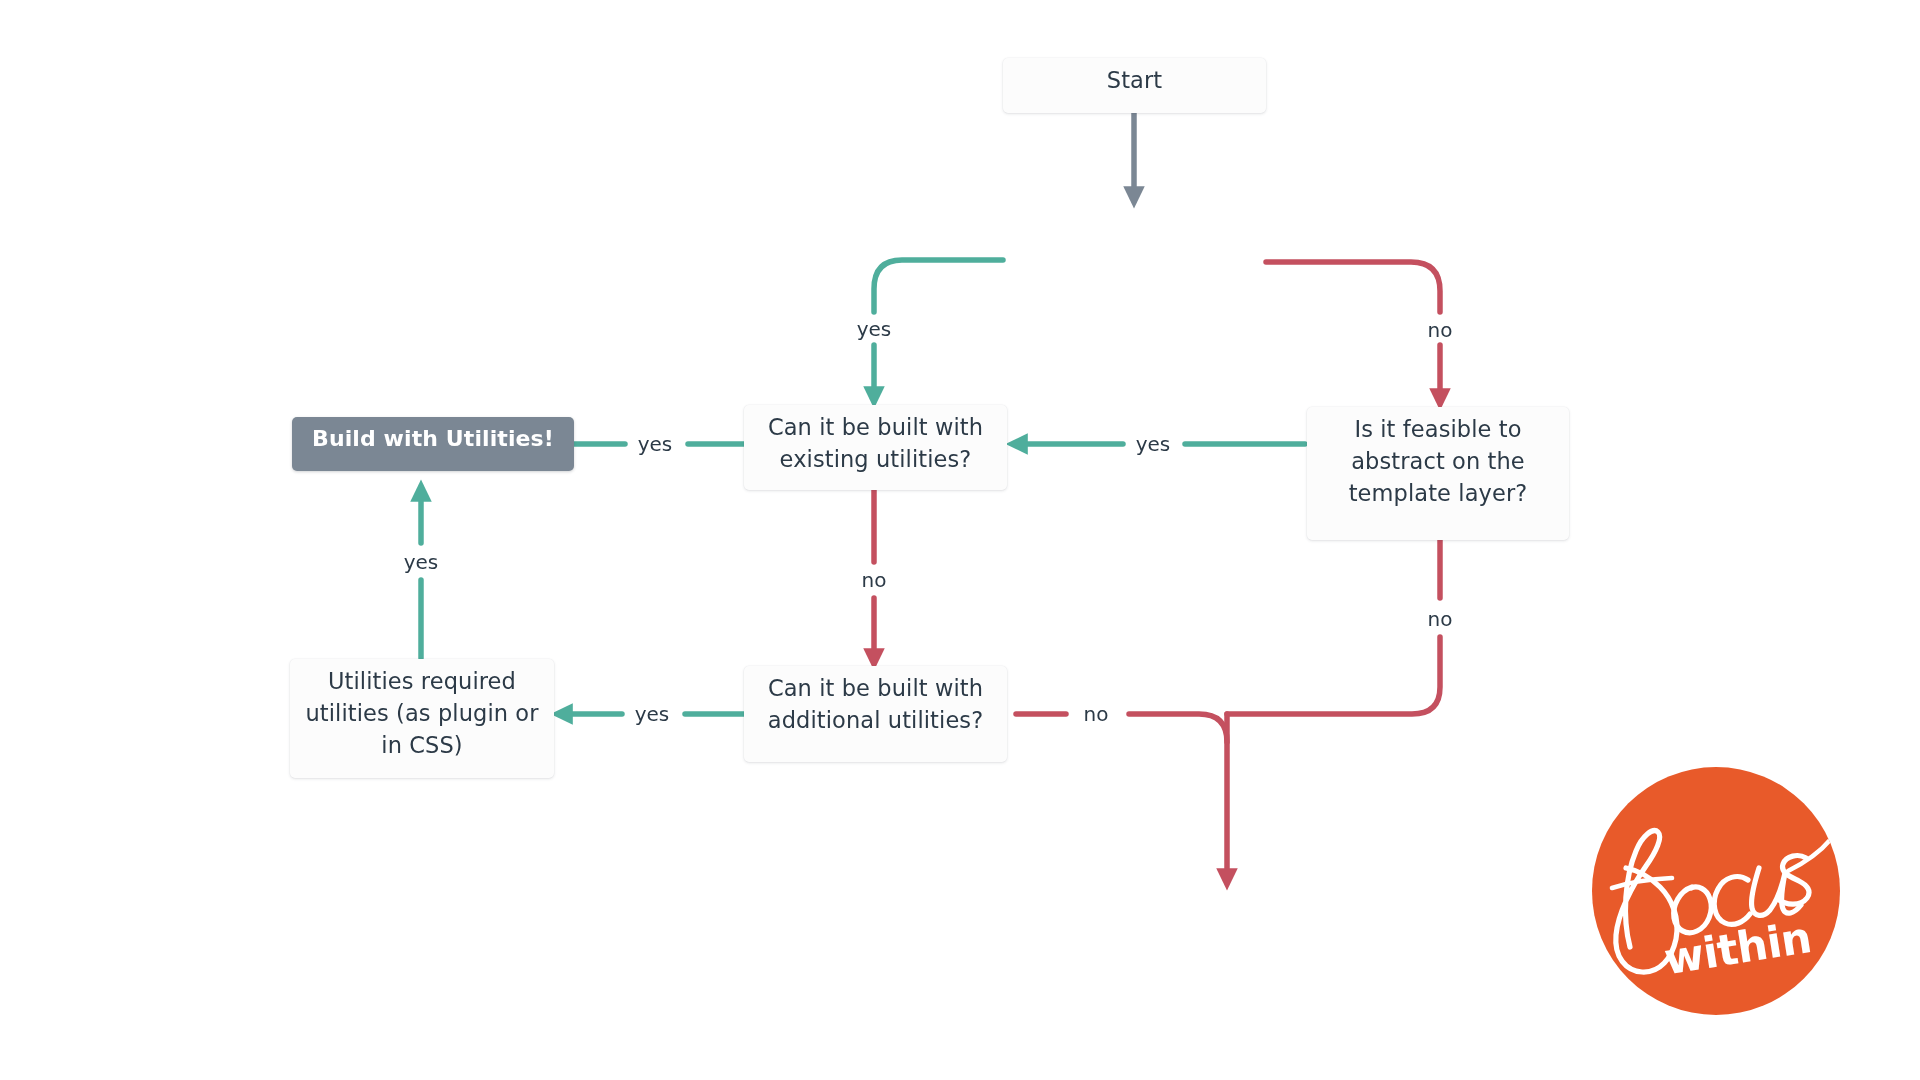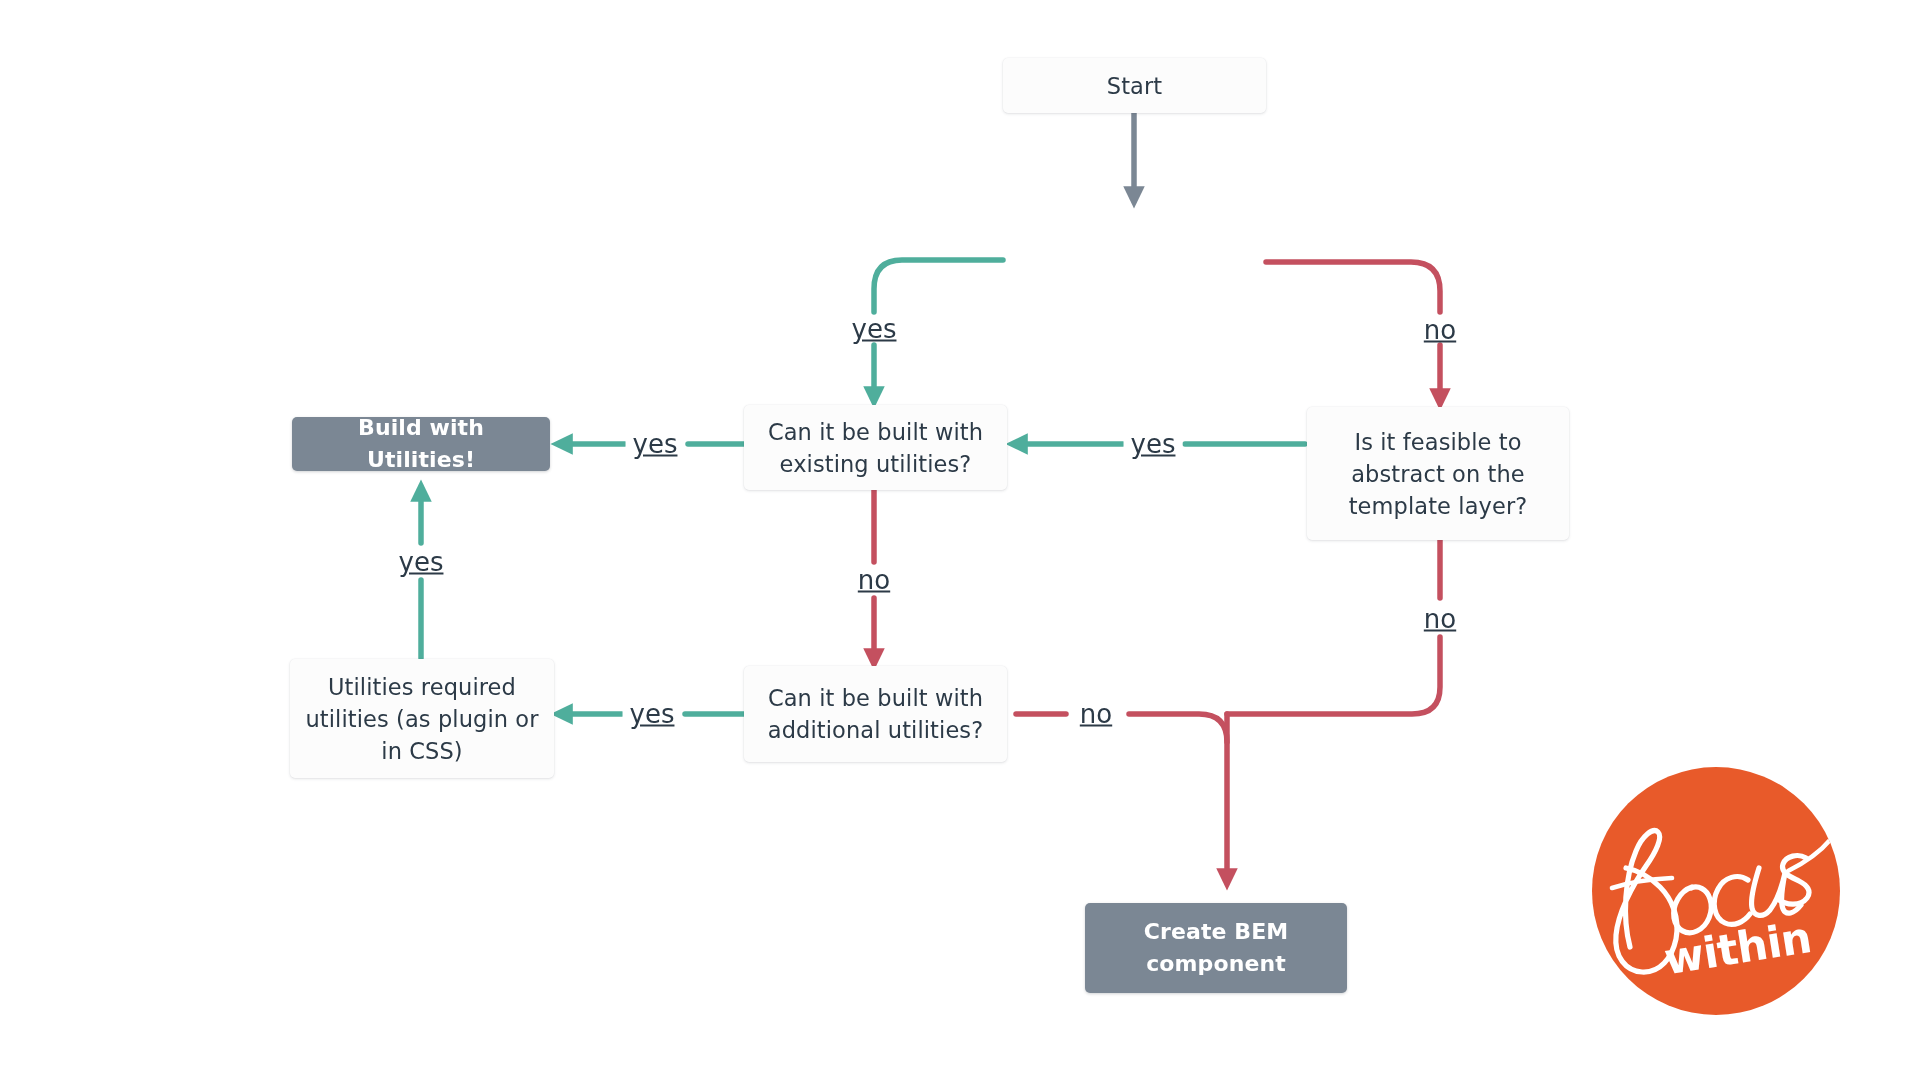--- a/index.html
+++ b/index.html
@@ -21,21 +21,20 @@
     inset: 0;
     width: 1920px;
     height: 1080px;
   }
 
   
   .node {
     position: absolute;
     box-sizing: border-box;
     display: flex;
-    align-items: center;
     justify-content: center;
     text-align: center;
     border-radius: 5px;
     padding: 6px 10px;
   }
   .node-plain {
     background: #fcfcfc;
     color: #2c3a47;
     box-shadow: 0 1px 3px rgba(40,50,60,0.13), 0 0 0 0.5px rgba(40,50,60,0.045);
   }
@@ -49,28 +48,27 @@
     line-height: 32px;
     letter-spacing: 0.1px;
     white-space: pre-line;
     font-weight: 400;
   }
   .node-solid .node-text { font-weight: 700; font-size: 22px; }
 
   
   .edge-label {
     position: absolute;
-    font-size: 26px;
+    font-size: 20px;
     line-height: 21px;
     color: #2c3a47;
     background: #ffffff;
     padding: 0 7px;
     white-space: nowrap;
     transform: translate(-50%, -50%);
-    text-decoration: underline;
   }
 
   
   #edges {
     position: absolute;
     left: 0; top: 0;
     width: 1920px;
     height: 1080px;
     pointer-events: none;
   }
@@ -153,39 +151,35 @@
     <span class="node-text">Can it be built with
 existing utilities?</span>
   </div>
 
   <div class="node node-plain" style="left:1307px; top:407px; width:262px; height:133px;">
     <span class="node-text">Is it feasible to
 abstract on the
 template layer?</span>
   </div>
 
-  <div class="node node-solid" style="left:292px; top:417px; width:258px; height:54px;">
+  <div class="node node-solid" style="left:292px; top:417px; width:282px; height:54px;">
     <span class="node-text">Build with Utilities!</span>
   </div>
 
   <div class="node node-plain" style="left:744px; top:666px; width:263px; height:96px;">
     <span class="node-text">Can it be built with
 additional utilities?</span>
   </div>
 
   <div class="node node-plain" style="left:290px; top:659px; width:264px; height:119px;">
     <span class="node-text">Utilities required
 utilities (as plugin or
 in CSS)</span>
   </div>
 
-  <div class="node node-solid" style="left:1085px; top:903px; width:262px; height:90px;">
-    <span class="node-text">Create BEM
-component</span>
-  </div>
 
   <span class="edge-label" style="left:874px; top:329px;">yes</span>
 
   <span class="edge-label" style="left:1440px; top:330px;">no</span>
 
   <span class="edge-label" style="left:1153px; top:444px;">yes</span>
 
   <span class="edge-label" style="left:655px; top:444px;">yes</span>
 
   <span class="edge-label" style="left:874px; top:580px;">no</span>

